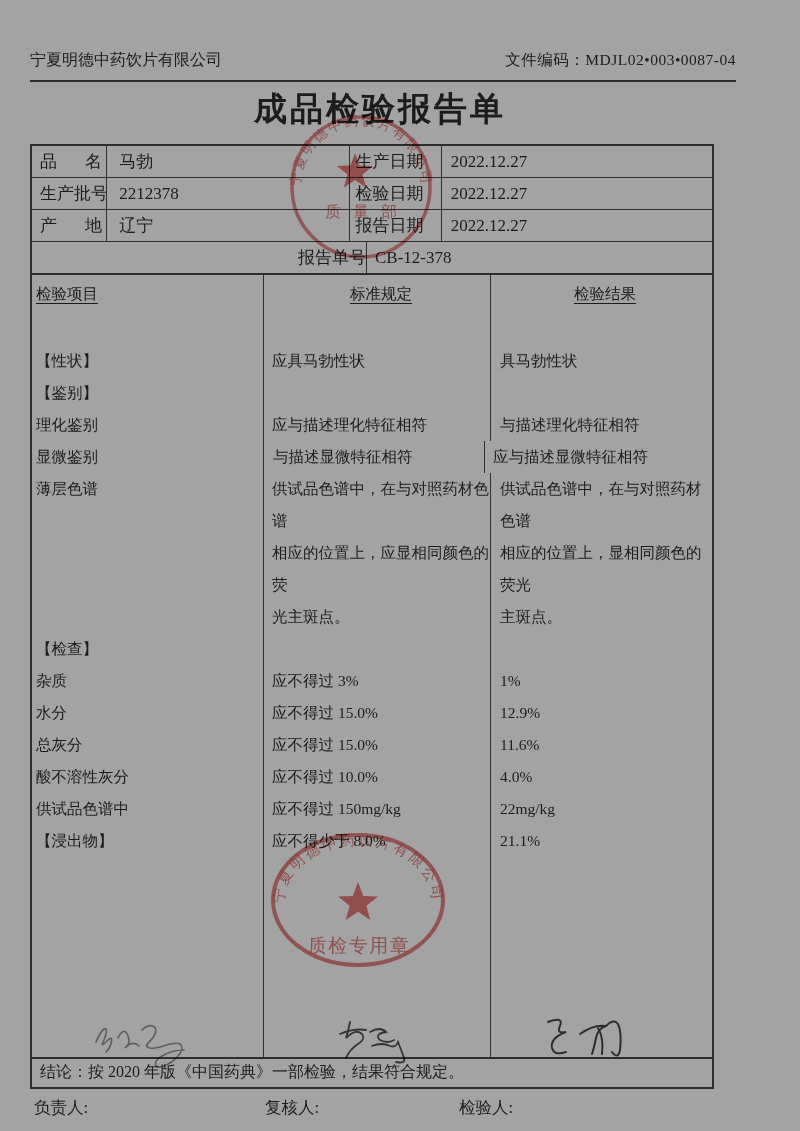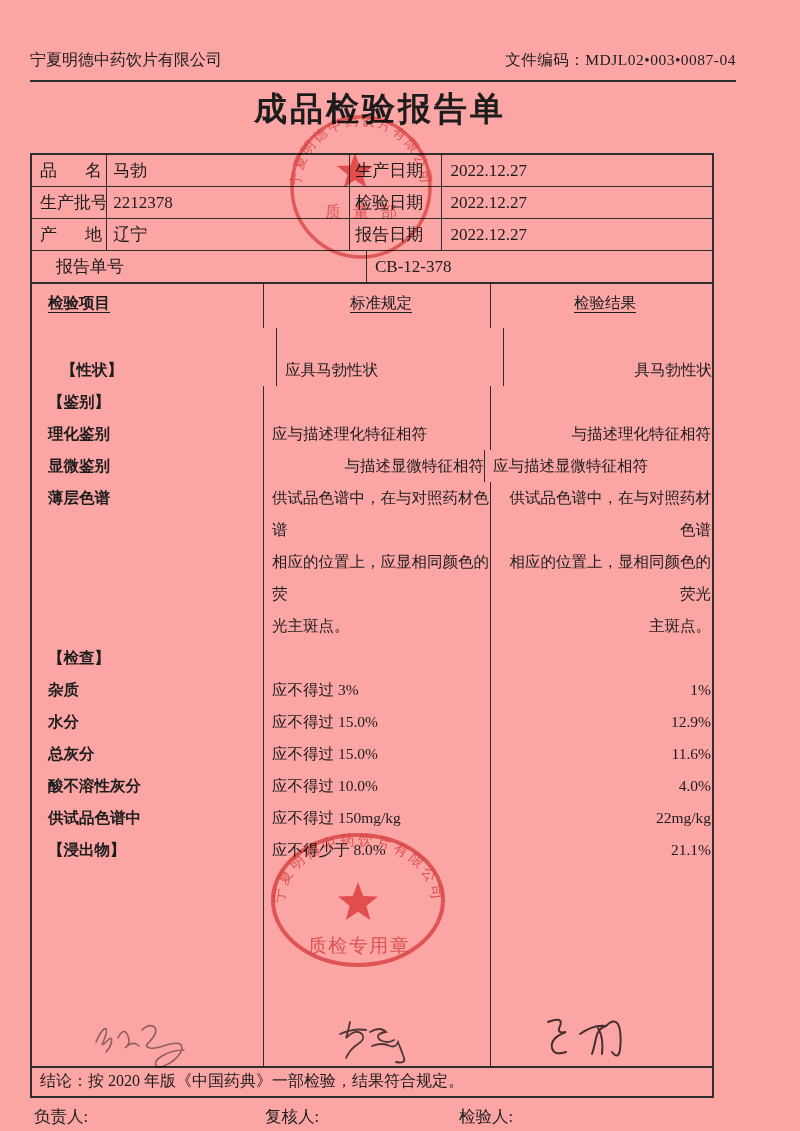--- a/index.html
+++ b/index.html
@@ -1,19 +1,19 @@
 <!DOCTYPE html>
 <html><head>
 <meta charset="utf-8">
 <style>
   html,body{margin:0;padding:0;background:#e8e8e8;}
   .sheet{
     position:relative;
     width:800px;height:1131px;
-    background:#fca5a5;
+    background:#a3a3a3;
     margin:0 auto;
     font-family:"Liberation Serif","DejaVu Serif",serif;
     color:#1c1c1c;
     overflow:hidden;
   }
   .content{position:absolute;left:30px;top:0;width:710px;}
 
   
   .hdr{
     margin-top:50px;
@@ -26,52 +26,52 @@
   .hdr .code{font-size:15.5px;letter-spacing:.5px;}
 
   .title{
     width:700px;text-align:center;
     margin-top:5px;
     font-size:33px;font-weight:bold;letter-spacing:3px;
   }
 
   
   .info{
-    margin-top:21px;
+    margin-top:12px;
     width:684px;box-sizing:border-box;
     border:2.5px solid #2e2e2e;
     font-size:17px;
   }
   .irow{display:flex;height:31px;line-height:31px;}
   .irow + .irow{border-top:1.5px solid #2e2e2e;}
   .ic{box-sizing:border-box;overflow:hidden;white-space:nowrap;}
   .ic.l1{width:78px;padding-left:8px;}
-  .ic.v1{width:256px;padding-left:6px;border-left:1.5px solid #2e2e2e;}
+  .ic.v1{width:256px;padding-left:12px;border-left:1.5px solid #2e2e2e;}
   .ic.l2{width:96px;padding-left:5px;border-left:1.5px solid #2e2e2e;}
   .ic.v2{width:286px;padding-left:9px;border-left:1.5px solid #2e2e2e;}
-  .ic.rl{width:334px;padding-left:24px;}
+  .ic.rl{width:334px;padding-left:24px;text-align:right;}
   .ic.rv{width:345px;padding-left:8px;border-left:1.5px solid #2e2e2e;}
   .jlabel{display:inline-block;width:62px;text-align:justify;text-align-last:justify;}
 
   
   .results{
     width:684px;box-sizing:border-box;
     border:2.5px solid #2e2e2e;border-top:none;
     font-size:15.5px;
   }
   .hrow{display:flex;height:44px;}
   .brow{display:flex;}
   .cell{box-sizing:border-box;line-height:32px;}
-  .c1{width:231px;padding-left:16px;font-weight:bold;}
+  .c1{width:231px;padding-left:4px;}
   .c2{width:227px;padding-left:8px;border-left:1.5px solid #2e2e2e;}
-  .c3{width:221px;padding-left:9px;border-left:1.5px solid #2e2e2e;text-align:right;}
+  .c3{width:221px;padding-left:9px;border-left:1.5px solid #2e2e2e;}
   .hrow .cell{padding-top:9px;line-height:20px;}
   .hrow .hc{text-decoration:underline;text-underline-offset:4px;}
   .hrow .c2,.hrow .c3{text-align:center;padding-left:8px;}
-  .brow.first .cell{padding-top:26px;margin-left:13px;}
+  .brow.first .cell{padding-top:26px;}
   .brow .pre{white-space:pre-line;}
   .brow.spacer{height:200px;}
 
   
   .conclusion{
     width:684px;box-sizing:border-box;
     border:2.5px solid #2e2e2e;border-top:none;
     height:30px;line-height:26px;
     padding-left:8px;font-size:16px;
   }

